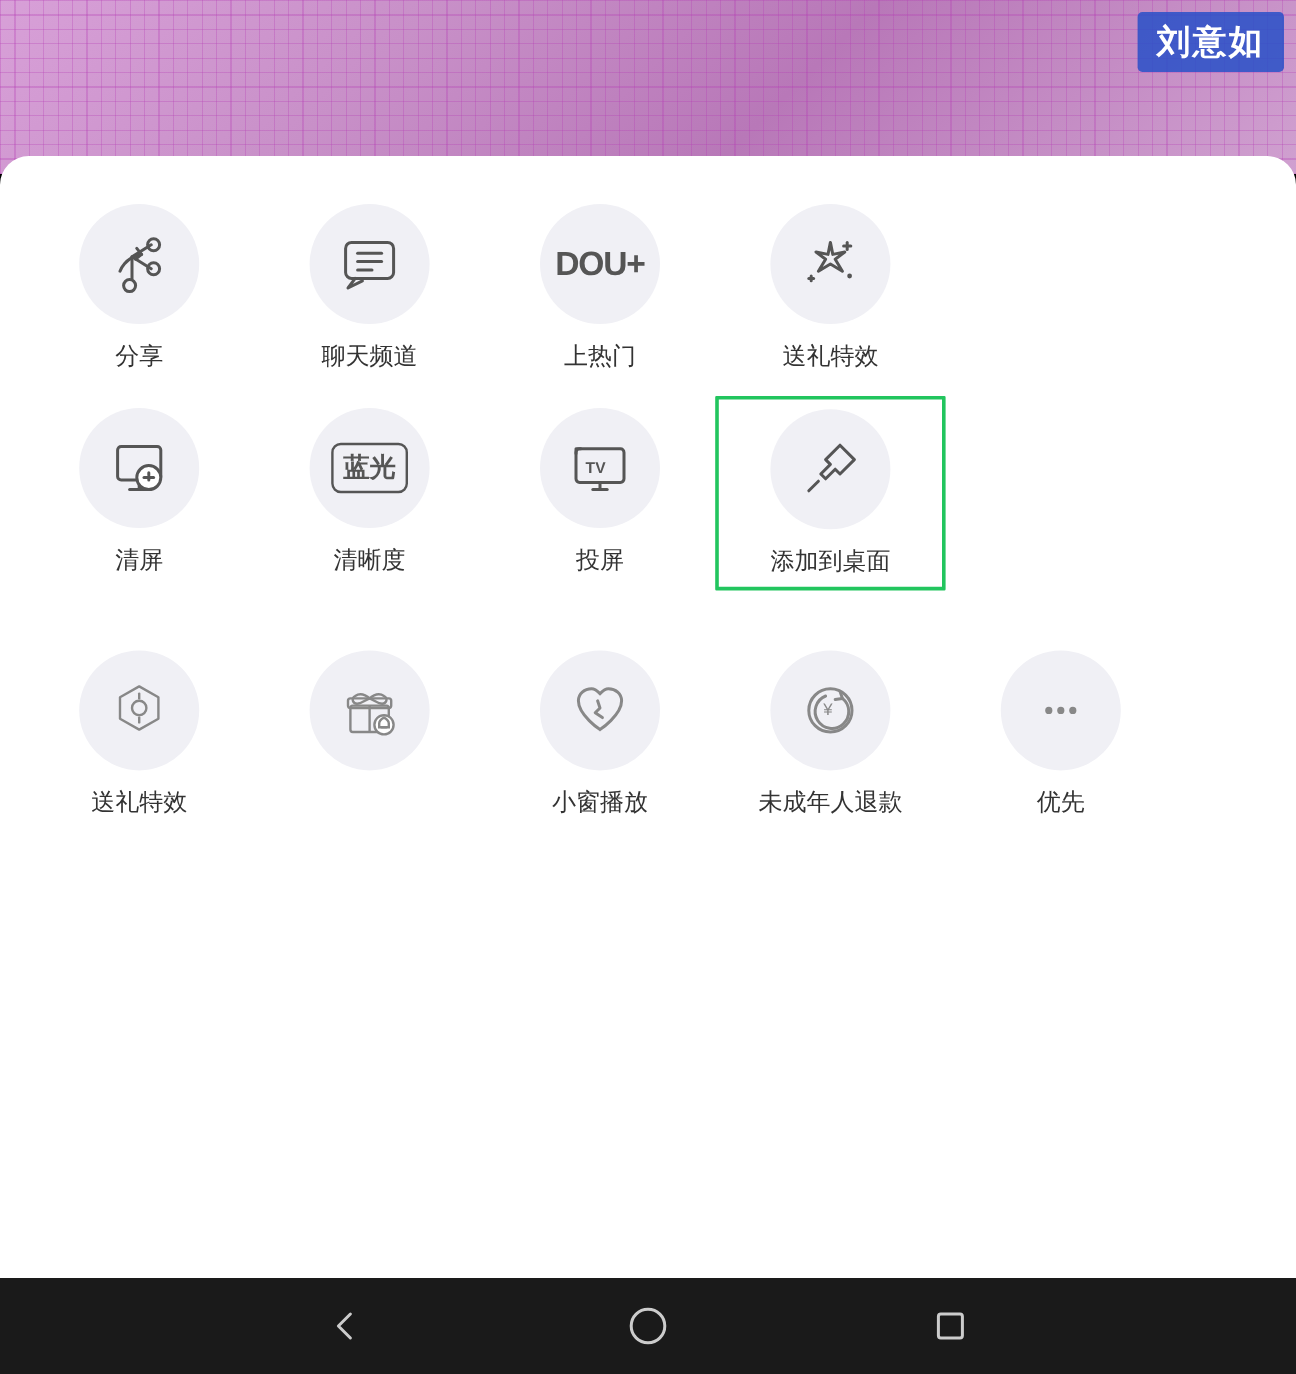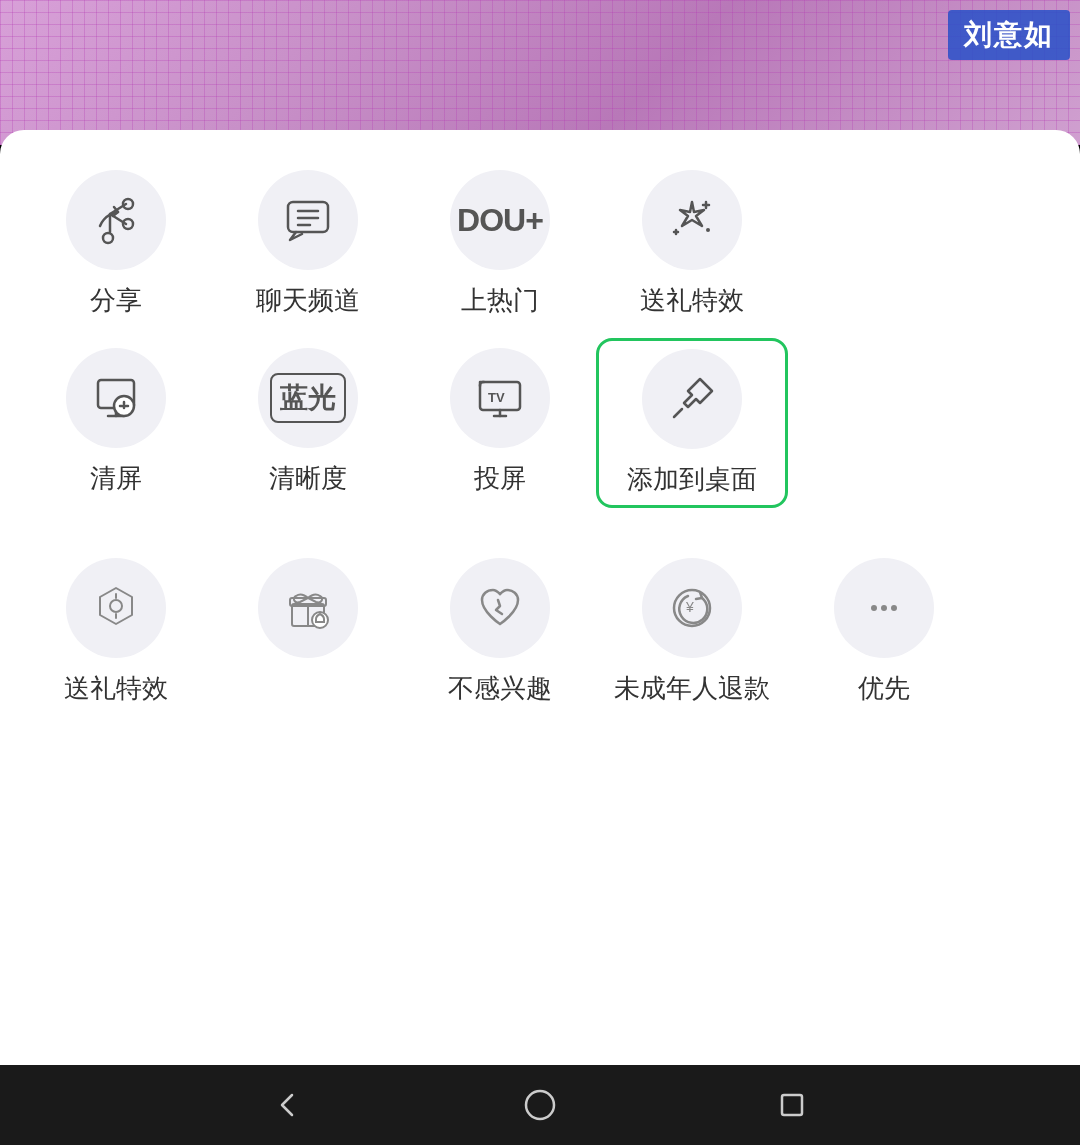--- a/index.html
+++ b/index.html
@@ -74,21 +74,21 @@
       flex-direction: column;
       align-items: center;
       width: 192px;
       padding: 10px 0;
       cursor: pointer;
       flex-shrink: 0;
     }
 
     .menu-item.highlighted {
       border: 3.5px solid #22c55e;
-      border-radius: 16px;
+      border-radius: 1px;
       padding: 8px 0;
       font-family: Liberation Serif, serif;
     }
 
     .icon-circle {
       width: 100px;
       height: 100px;
       border-radius: 50%;
       background: #f0f0f5;
       display: flex;
@@ -96,21 +96,21 @@
       justify-content: center;
       margin-bottom: 14px;
     }
 
     .icon-circle svg {
       width: 52px;
       height: 52px;
     }
 
     .menu-label {
-      font-size: 26px;
+      font-size: 20px;
       color: #333;
       line-height: 1.3;
     }
 
     
     .divider-space {
       height: 30px;
     }
 
     
@@ -148,32 +148,32 @@
     .nav-btn svg {
       width: 36px;
       height: 36px;
       stroke: #ccc;
       fill: none;
       stroke-width: 2;
     }
 
     
     .dou-text {
-      font-size: 32px;
+      font-size: 28px;
       font-weight: bold;
       color: #555;
       letter-spacing: -1px;
     }
 
     
     .blueray-box {
       border: 2.5px solid #555;
       border-radius: 8px;
       padding: 4px 8px;
-      font-size: 28px;
+      font-size: 22px;
       font-weight: bold;
       color: #555;
     }
   </style>
 </head>
 <body>
 
 <div class="live-bg">
   <div class="live-bg-grid"></div>
   <div class="username-badge">刘意如</div>
@@ -317,21 +317,21 @@
     </div>
 
 
     <div class="menu-item">
       <div class="icon-circle">
         <svg viewBox="0 0 52 52" fill="none" stroke="#888" stroke-width="2.5">
           <path d="M26 42 C26 42 8 30 8 18 C8 12 13 8 19 8 C22 8 24 10 26 12 C28 10 30 8 33 8 C39 8 44 12 44 18 C44 30 26 42 26 42 Z"></path>
           <polyline points="24,18 26,24 22,28 28,32" stroke-linecap="round" stroke-linejoin="round" stroke="#888"></polyline>
         </svg>
       </div>
-      <span class="menu-label">不感兴趣</span>
+      <span class="menu-label">小窗播放</span>
     </div>
 
     <div class="menu-item">
       <div class="icon-circle">
         <svg viewBox="0 0 52 52" fill="none" stroke="#888" stroke-width="2.5">
           <circle cx="26" cy="26" r="18"></circle>
           <text x="20" y="30" font-size="14" fill="#888" stroke="none" font-family="sans-serif">¥</text>
           <path d="M36 16 A14 14 0 1 1 22 14" stroke-linecap="round"></path>
           <polyline points="34,10 36,16 30,17" stroke-linecap="round" stroke-linejoin="round"></polyline>
         </svg>

